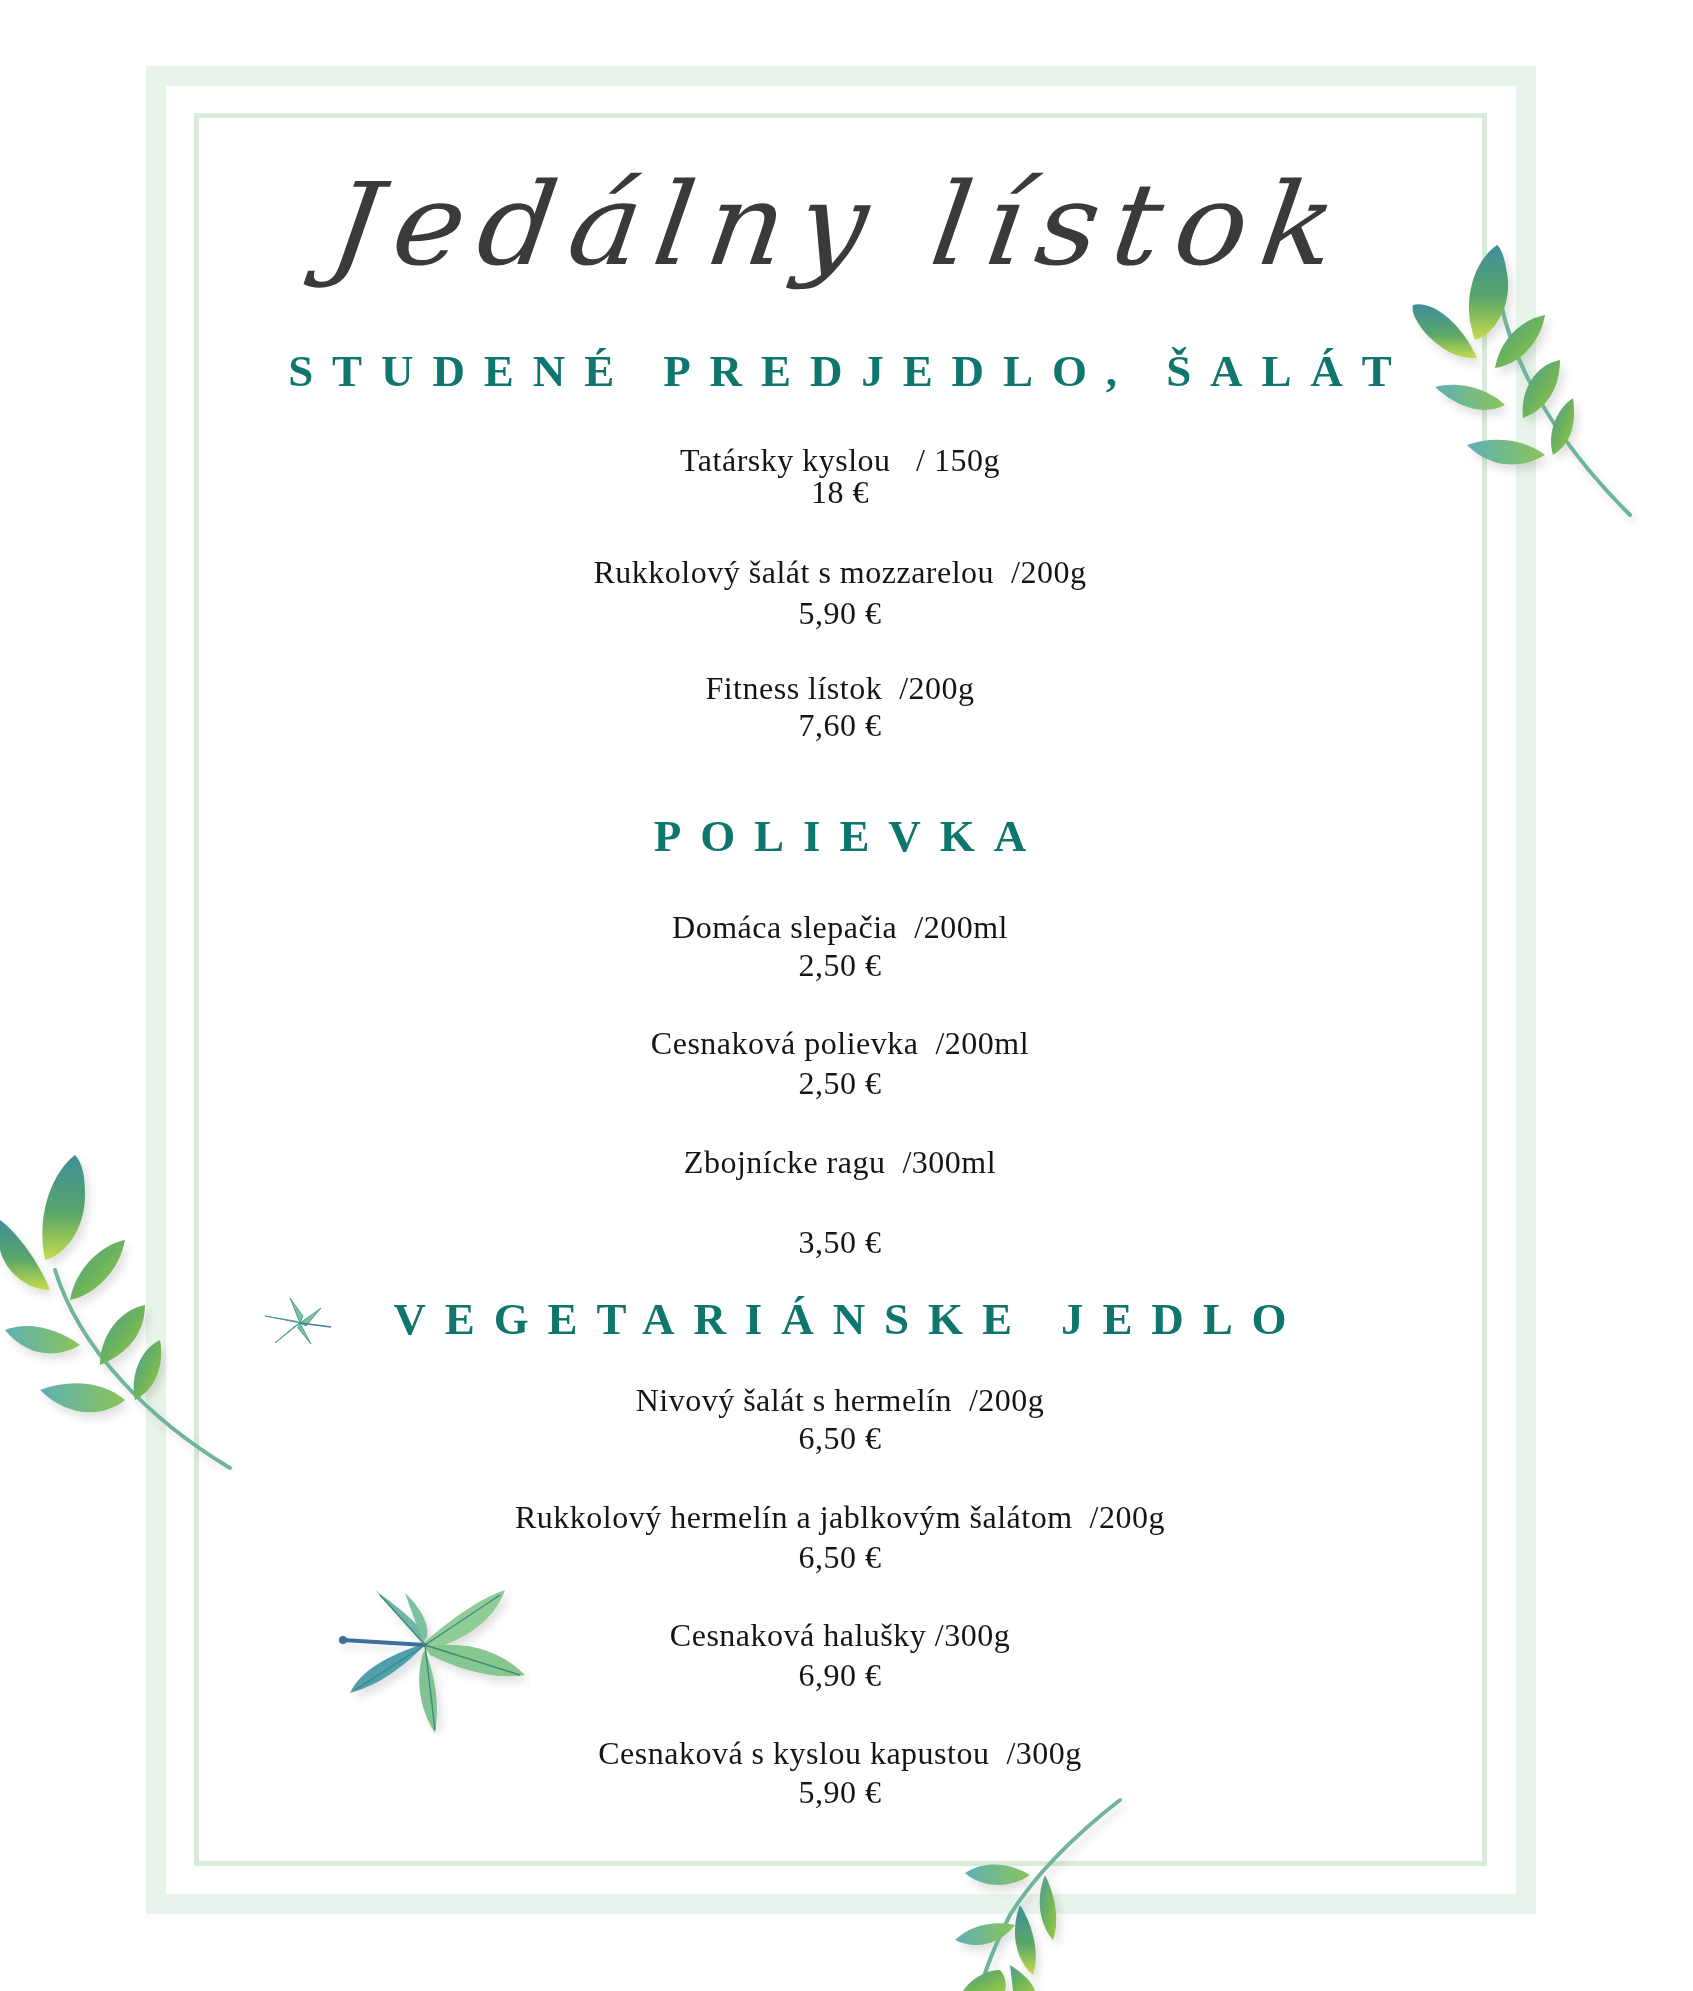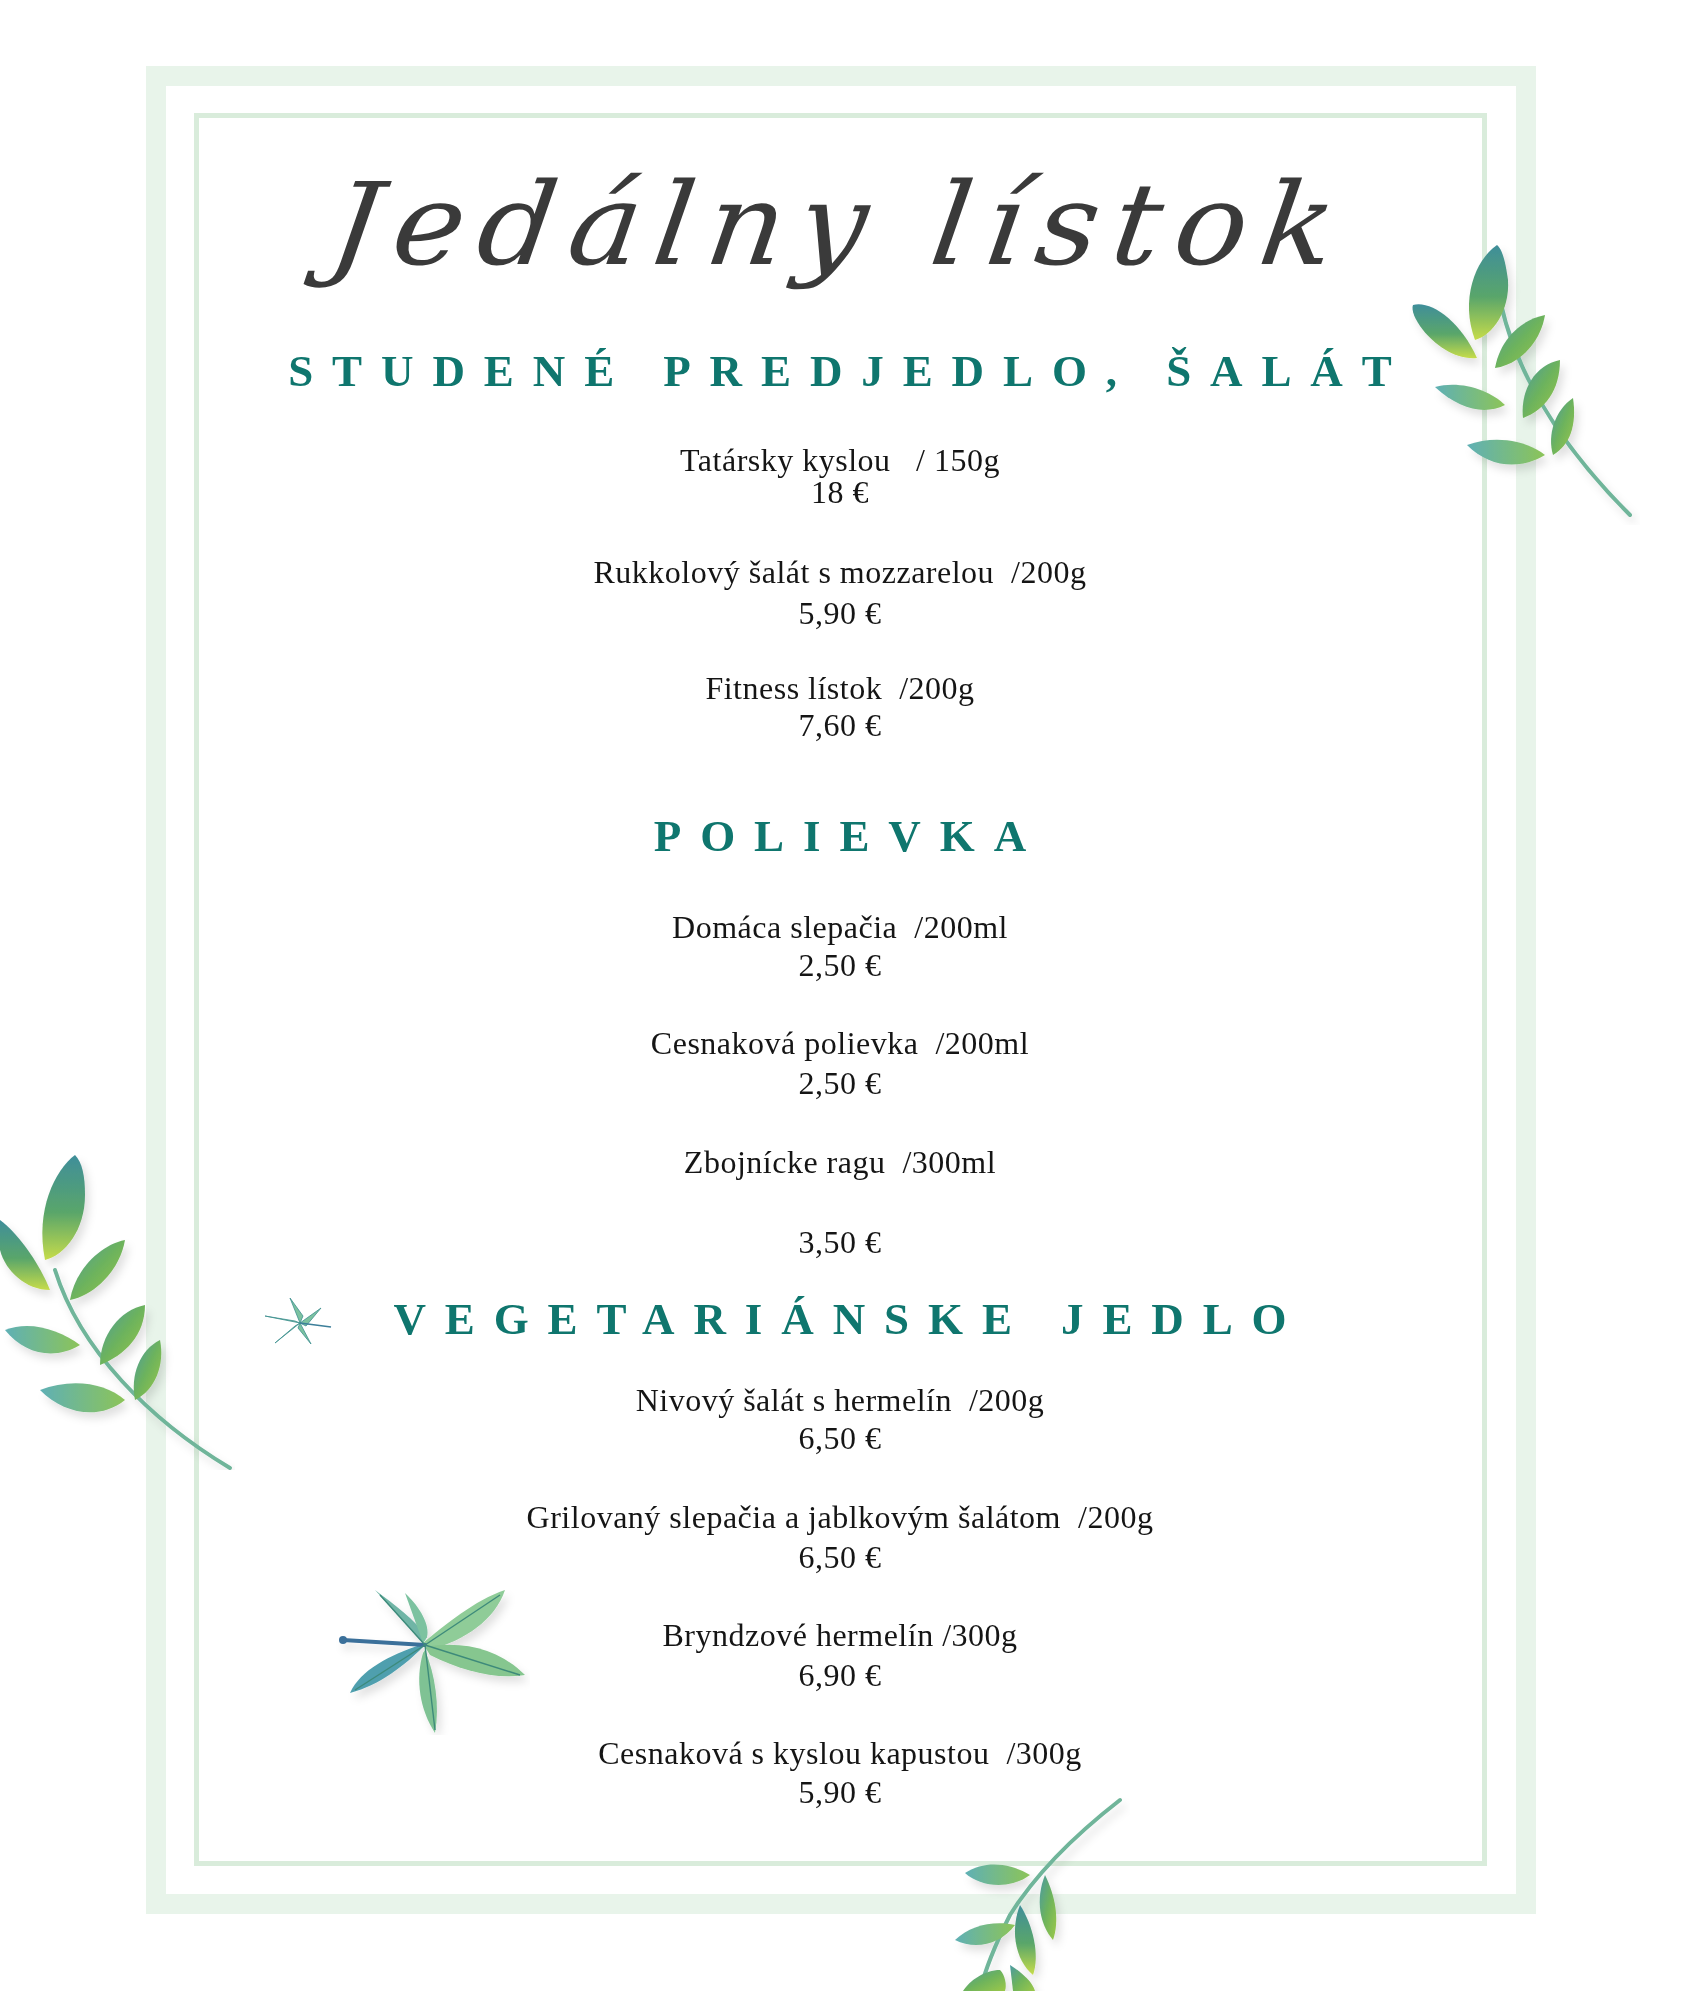--- a/index.html
+++ b/index.html
@@ -57,23 +57,23 @@
 <div class="item-name" style="top:907px">Domáca slepačia  /200ml</div>
 <div class="item-price" style="top:945px">2,50 €</div>
 <div class="item-name" style="top:1023px">Cesnaková polievka  /200ml</div>
 <div class="item-price" style="top:1063px">2,50 €</div>
 <div class="item-name" style="top:1142px">Zbojnícke ragu  /300ml</div>
 <div class="item-price" style="top:1222px">3,50 €</div>
 
 <div class="heading" style="top:1294px">VEGETARIÁNSKE JEDLO</div>
 <div class="item-name" style="top:1380px">Nivový šalát s hermelín  /200g</div>
 <div class="item-price" style="top:1418px">6,50 €</div>
-<div class="item-name" style="top:1497px">Grilovaný slepačia a jablkovým šalátom  /200g</div>
+<div class="item-name" style="top:1497px">Rukkolový hermelín a jablkovým šalátom  /200g</div>
 <div class="item-price" style="top:1537px">6,50 €</div>
-<div class="item-name" style="top:1615px">Bryndzové hermelín /300g</div>
+<div class="item-name" style="top:1615px">Cesnaková halušky /300g</div>
 <div class="item-price" style="top:1655px">6,90 €</div>
 <div class="item-name" style="top:1733px">Cesnaková s kyslou kapustou  /300g</div>
 <div class="item-price" style="top:1772px">5,90 €</div>
 
 <svg width="0" height="0" style="position:absolute">
   <defs>
     <linearGradient id="lg1" x1="0" y1="0" x2="0" y2="1">
       <stop offset="0" stop-color="#3f8e9a"></stop>
       <stop offset="0.55" stop-color="#5aa66a"></stop>
       <stop offset="1" stop-color="#c6dc4a"></stop>

